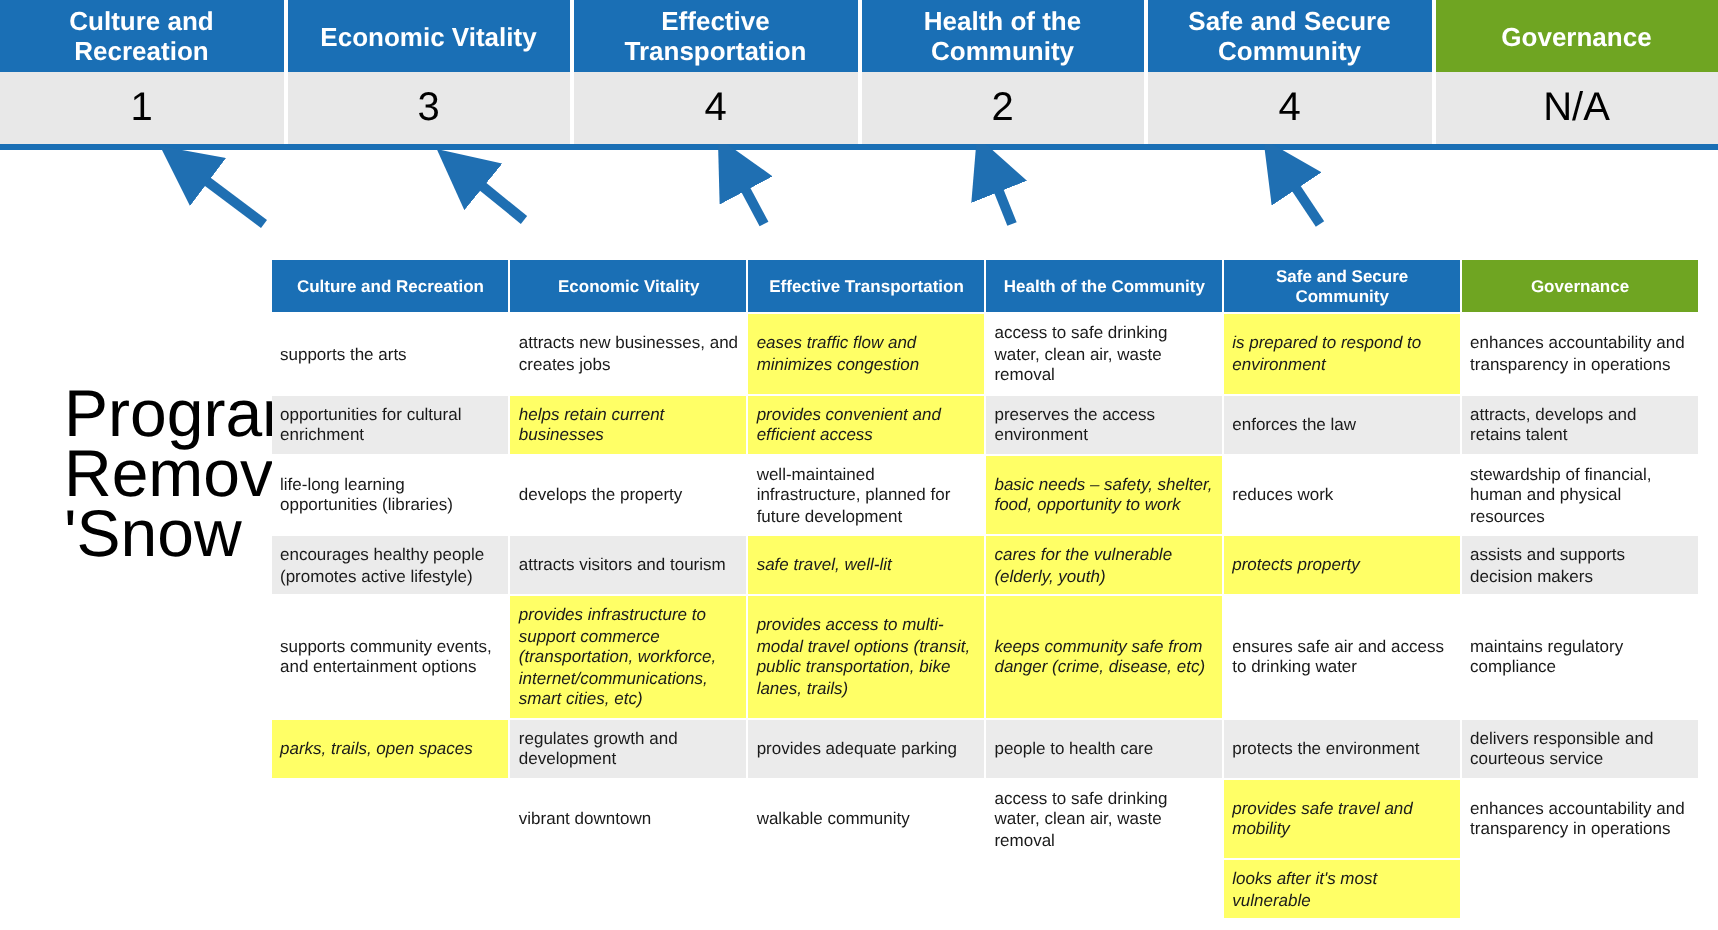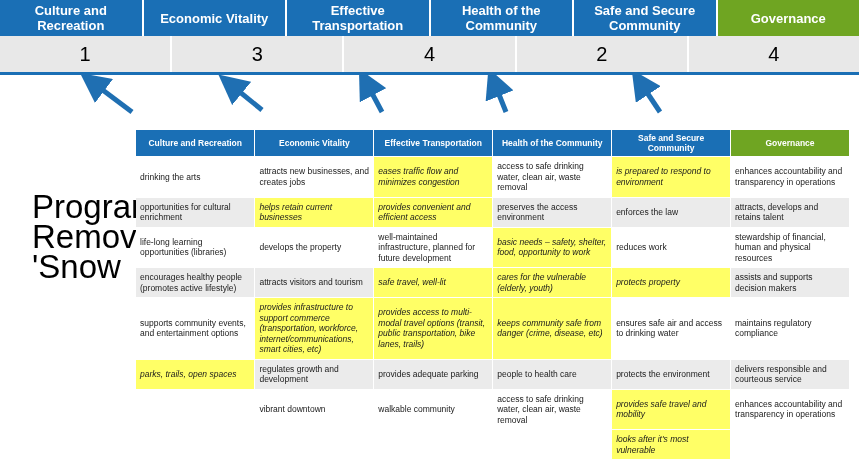--- a/index.html
+++ b/index.html
@@ -134,20 +134,21 @@
       <div class="hdr" style="background: rgb(26, 111, 181);">Health of the Community</div>
       <div class="hdr" style="background: rgb(26, 111, 181);">Safe and Secure Community</div>
       <div class="hdr" style="background: rgb(111, 165, 34);">Governance</div>
     </div>
   <div id="top-score-row">
       <div class="score">1</div>
       <div class="score">3</div>
       <div class="score">4</div>
       <div class="score">2</div>
       <div class="score">4</div>
+      <div class="score">N/A</div>
     </div>
   <div id="band-underline"></div>
 </div>
 
 <div id="arrows">
   <svg width="859" height="58" viewBox="0 0 859 58" xmlns="http://www.w3.org/2000/svg">
     <defs>
       <marker id="ah" markerWidth="6" markerHeight="6" refX="3" refY="3" orient="auto">
         <path d="M0,0 L6,3 L0,6 z" fill="#1f6fb2"></path>
       </marker>
@@ -174,21 +175,21 @@
         <th style="background: rgb(26, 111, 181);">Culture and Recreation</th>
         <th style="background: rgb(26, 111, 181);">Economic Vitality</th>
         <th style="background: rgb(26, 111, 181);">Effective Transportation</th>
         <th style="background: rgb(26, 111, 181);">Health of the Community</th>
         <th style="background: rgb(26, 111, 181);">Safe and Secure Community</th>
         <th style="background: rgb(111, 165, 34);">Governance</th>
       </tr>
   </thead>
   <tbody id="matrix-body">
       <tr class="">
-        <td>drinking the arts</td>
+        <td>supports the arts</td>
         <td>attracts new businesses, and creates jobs</td>
         <td class="hl">eases traffic flow and minimizes congestion</td>
         <td>access to safe drinking water, clean air, waste removal</td>
         <td class="hl">is prepared to respond to environment</td>
         <td>enhances accountability and transparency in operations</td>
       </tr>
       <tr class="alt">
         <td>opportunities for cultural enrichment</td>
         <td class="hl">helps retain current businesses</td>
         <td class="hl">provides convenient and efficient access</td>

